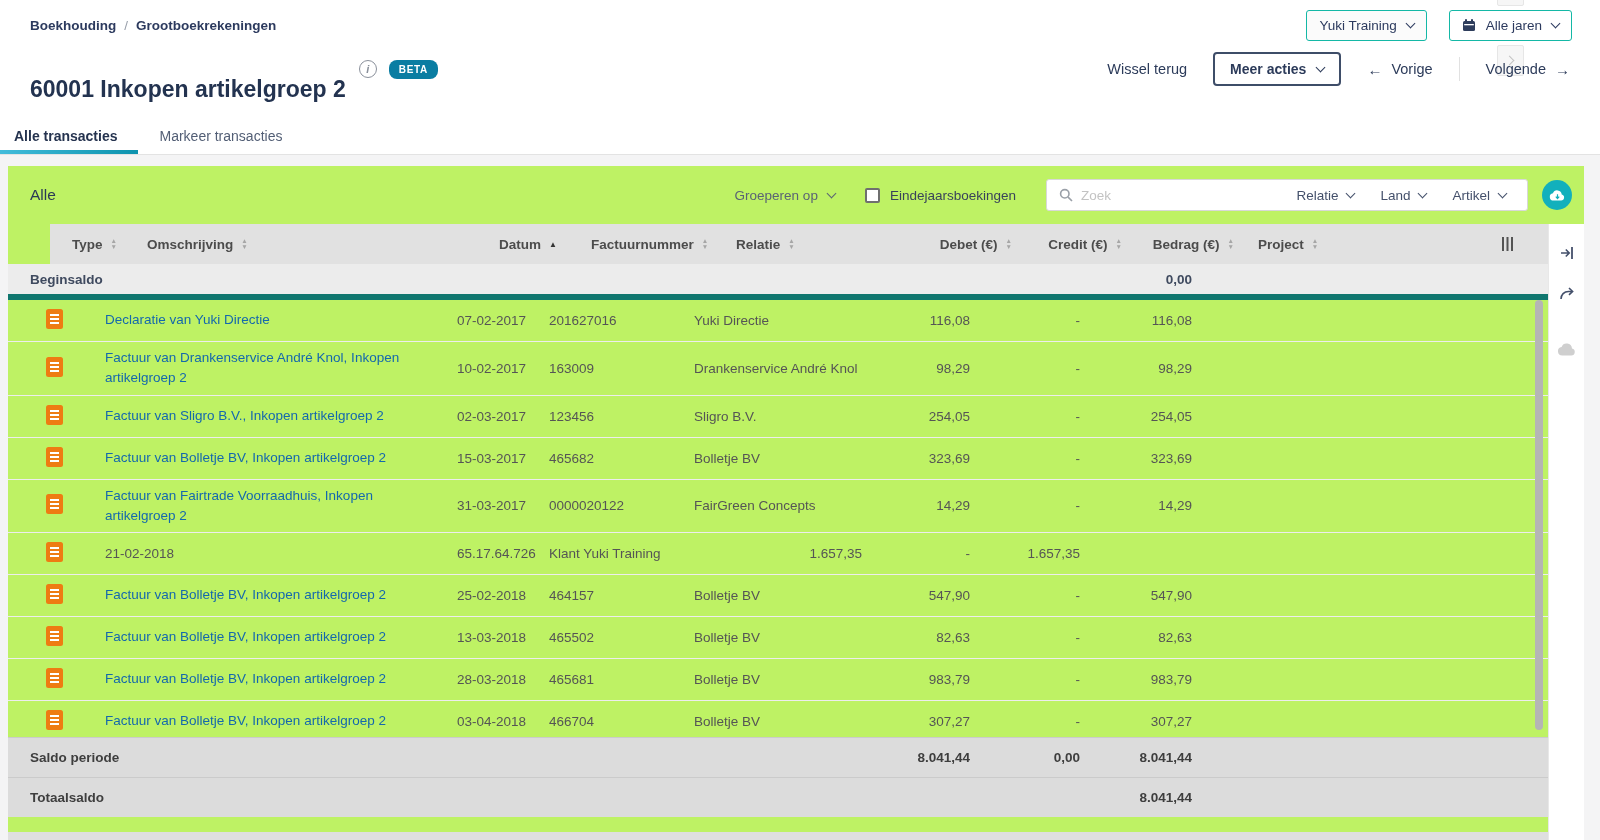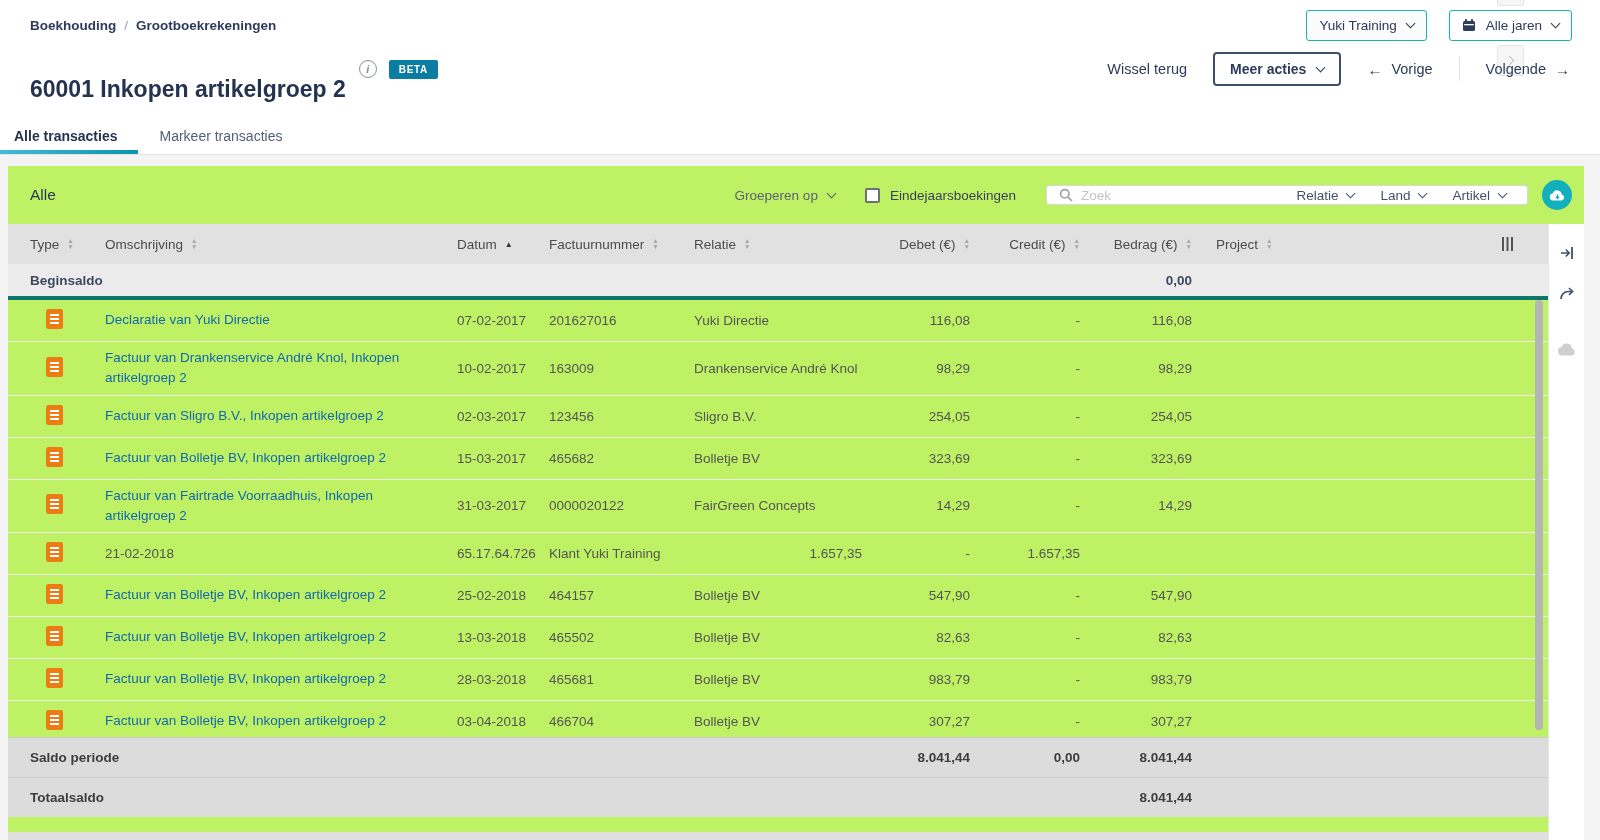--- a/index.html
+++ b/index.html
@@ -23,66 +23,66 @@
   .navbtn{width:27px;height:31px;background:#f6f6f6;border:1px solid #e6e6e6;border-radius:2px;display:flex;align-items:center;justify-content:center;color:#c3c3c3;cursor:pointer;}
   .yearsel{background:#fff;}
 
   .chev{display:inline-block;width:7px;height:7px;border-right:1.7px solid currentColor;border-bottom:1.7px solid currentColor;transform:rotate(45deg);margin-top:-3px;}
   .chev.left{transform:rotate(135deg);margin:0 -2px 0 0;}
   .chev.right{transform:rotate(-45deg);margin:0 0 0 -2px;}
 
   .titlerow{height:46px;display:flex;align-items:center;padding:0 30px;}
   h1{font-size:23px;font-weight:700;color:#233350;margin-top:40px;}
   .info{width:18px;height:18px;border:1.5px solid #8a909b;border-radius:50%;color:#8a909b;font-size:11px;font-style:italic;font-weight:700;display:flex;align-items:center;justify-content:center;margin-left:13px;cursor:pointer;}
-  .beta{background:var(--beta);color:#fff;font-size:10px;font-weight:700;letter-spacing:.7px;border-radius:2px;padding:4px 10px;margin-left:12px;}
+  .beta{background:var(--beta);color:#fff;font-size:10px;font-weight:700;letter-spacing:.7px;border-radius:8px;padding:4px 10px;margin-left:12px;}
   .titlert{margin-left:auto;display:flex;align-items:center;gap:26px;}
   .txtbtn{font-size:14.5px;color:var(--navy);cursor:pointer;}
   .outlined{display:flex;align-items:center;gap:11px;border:2px solid #3e4d68;border-radius:4px;background:#fff;color:var(--navy);font-family:inherit;font-size:14px;font-weight:700;padding:7px 15px;cursor:pointer;}
   .navlink{display:flex;align-items:center;gap:9px;font-size:14.5px;color:var(--navy);cursor:pointer;}
   .arrow{font-size:15px;}
   .vdiv{width:1px;height:24px;background:#e1e1e1;}
 
   .tabs{position:absolute;left:14px;bottom:0;display:flex;gap:42px;height:37px;}
   .tab{display:flex;align-items:center;font-size:14px;color:#525e75;position:relative;cursor:pointer;}
   .tab.active{color:#25334f;font-weight:600;}
   .tab.active::after{content:'';position:absolute;left:-22px;bottom:0;height:4px;width:calc(100% + 42px);background:linear-gradient(90deg,var(--tab1),var(--tab2));}
 
   
   .panel{position:absolute;top:166px;left:8px;right:16px;bottom:0;background:#bef264;display:flex;flex-direction:column;}
   .filterbar{height:58px;display:flex;align-items:center;padding:0 12px 0 22px;flex:0 0 auto;}
   .ftitle{font-size:15.5px;color:#2a3a55;}
   .fright{margin-left:auto;display:flex;align-items:center;}
   .groupby{display:flex;align-items:center;gap:10px;color:#5a6374;font-size:13.5px;margin-right:30px;cursor:pointer;}
   .cbwrap{display:flex;align-items:center;gap:10px;font-size:13.5px;color:#39435a;margin-right:30px;cursor:pointer;}
   .cb{width:15px;height:15px;border:2px solid #6f6f6f;border-radius:2px;background:#fff;flex:0 0 auto;}
-  .searchgroup{display:flex;align-items:center;border:1px solid #d8d8d8;border-radius:3px;height:20px;width:482px;padding:0 8px 0 12px;background:#fff;}
+  .searchgroup{display:flex;align-items:center;border:1px solid #d8d8d8;border-radius:3px;height:32px;width:482px;padding:0 8px 0 12px;background:#fff;}
   .searchgroup input{border:none;outline:none;flex:1;min-width:90px;font-family:inherit;font-size:13.5px;color:#333;margin-left:8px;background:transparent;}
   .searchgroup input::placeholder{color:#c3c3c3;}
   .fdrops{display:flex;align-items:center;}
   .fdrop{display:flex;align-items:center;gap:9px;padding:0 13px;font-size:13.5px;color:#44506b;cursor:pointer;white-space:nowrap;}
   .dl{width:30px;height:30px;border-radius:50%;background:var(--accent);display:flex;align-items:center;justify-content:center;margin-left:14px;cursor:pointer;flex:0 0 auto;}
 
   .lower{display:flex;flex:1;min-height:0;}
   .tablecol{flex:1;display:flex;flex-direction:column;min-width:0;}
   .grid{display:grid;grid-template-columns:var(--cols);}
   .grid > .cell{padding-left:22px;min-width:0;}
   .grid > .cell.num{padding-left:0;padding-right:2px;text-align:right;}
   .grid > .cell.typec{padding-left:38px;}
 
-  .thead{background:#e1e1e1;height:40px;align-items:center;font-size:13.5px;font-weight:400;color:#4c4c4c;flex:0 0 auto;}
+  .thead{background:#e1e1e1;height:40px;align-items:center;font-size:13.5px;font-weight:700;color:#4c4c4c;flex:0 0 auto;margin-left:42px;}
   .hcell{display:flex;align-items:center;gap:8px;padding-left:22px;cursor:pointer;min-width:0;}
   .hcell .hlab{white-space:nowrap;}
   .hcell.r{justify-content:flex-end;padding-left:0;padding-right:2px;}
   .sort{display:flex;flex-direction:column;font-size:6.5px;line-height:6px;color:#a6a6a6;}
   .sorted{font-size:8px;color:#343434;}
   .hcell.last{padding:0;display:flex;cursor:default;}
   .colsicon{width:2.5px;height:14px;background:#545454;box-shadow:4.5px 0 0 #545454,9px 0 0 #545454;margin-left:auto;margin-right:44px;cursor:pointer;}
 
   .tbody{flex:1;min-height:0;overflow:hidden;position:relative;}
-  .brow{height:36px;background:#ececec;border-bottom:4px solid #0f766e;align-items:center;font-size:13.5px;font-weight:700;color:#3f4a5f;}
+  .brow{height:36px;background:#ececec;border-bottom:6px solid #0f766e;align-items:center;font-size:13.5px;font-weight:700;color:#3f4a5f;}
   .brow .blabel{padding-left:22px;}
   .trow{border-bottom:1px solid #ededed;font-size:13.5px;color:#555;align-items:center;padding:6px 0;min-height:42px;cursor:pointer;}
   .rowlink{color:var(--link);line-height:1.5;display:inline-block;padding-right:16px;cursor:pointer;text-decoration:none;}
   .doc-icon{width:17px;height:20px;background:#ee7c12;border-radius:2.5px;position:relative;display:inline-block;}
   .doc-icon::after{content:'';position:absolute;left:4px;top:5px;width:9px;height:2px;background:#fff;box-shadow:0 4px 0 #fff,0 8px 0 #fff;}
 
   .scrollthumb{position:absolute;right:5px;top:36px;width:8px;height:430px;background:#b5b5b5;border-radius:4px;z-index:5;}
 
   .frow{min-height:40px;align-items:center;background:#dcdcdc;font-size:13.5px;font-weight:700;color:#3e3e3e;border-top:1px solid #cbcbcb;flex:0 0 auto;position:relative;z-index:6;}
   .frow .flabel{grid-column:1/6;padding-left:22px;}

